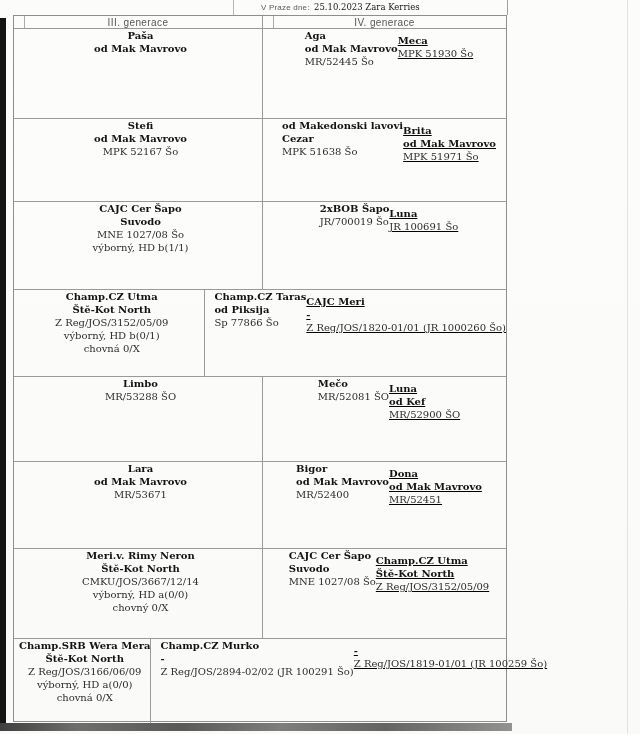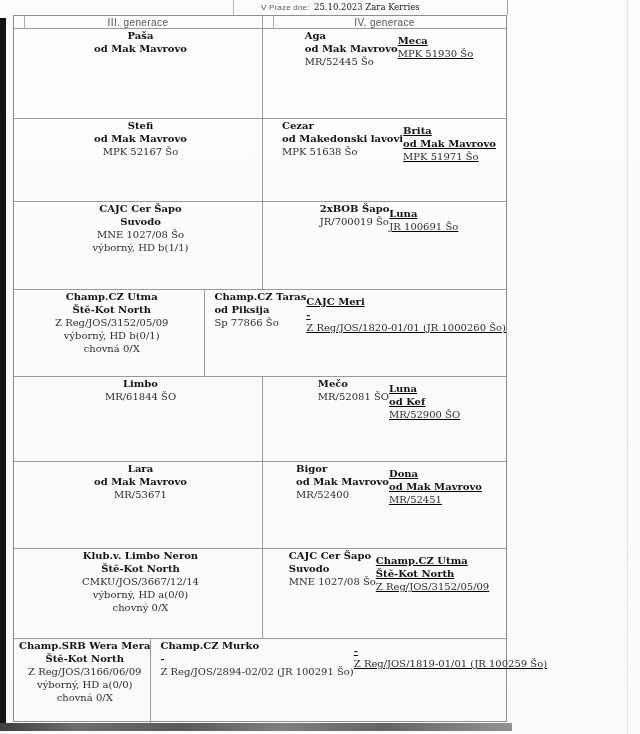--- a/index.html
+++ b/index.html
@@ -115,22 +115,22 @@
         <div class="prow" style="height: 83px;">
           <div class="cell c3">
             <div class="entry">
               <div class="line b">Stefi</div>
               <div class="line b">od Mak Mavrovo</div>
               <div class="line">MPK 52167 Šo</div>
             </div>
           </div>
           <div class="cell c4">
             <div class="entry">
+              <div class="line b">od Makedonski lavovi</div>
               <div class="line b">Cezar</div>
-              <div class="line b">od Makedonski lavovi</div>
               <div class="line">MPK 51638 Šo</div>
             </div>
             <div class="entry">
               <div class="line b">Brita</div>
               <div class="line b">od Mak Mavrovo</div>
               <div class="line">MPK 51971 Šo</div>
             </div>
           </div>
         </div>
         <div class="prow" style="height: 88px;">
@@ -173,21 +173,21 @@
               <div class="line b">CAJC Meri</div>
               <div class="line b">-</div>
               <div class="line">Z Reg/JOS/1820-01/01 (JR 1000260 Šo)</div>
             </div>
           </div>
         </div>
         <div class="prow" style="height: 85px;">
           <div class="cell c3">
             <div class="entry">
               <div class="line b">Limbo</div>
-              <div class="line">MR/61844 ŠO</div>
+              <div class="line">MR/53288 ŠO</div>
             </div>
           </div>
           <div class="cell c4">
             <div class="entry">
               <div class="line b">Mečo</div>
               <div class="line">MR/52081 ŠO</div>
             </div>
             <div class="entry">
               <div class="line b">Luna</div>
               <div class="line b">od Kef</div>
@@ -212,21 +212,21 @@
             <div class="entry">
               <div class="line b">Dona</div>
               <div class="line b">od Mak Mavrovo</div>
               <div class="line">MR/52451</div>
             </div>
           </div>
         </div>
         <div class="prow" style="height: 90px;">
           <div class="cell c3">
             <div class="entry">
-              <div class="line b">Klub.v. Limbo Neron</div>
+              <div class="line b">Meri.v. Rimy Neron</div>
               <div class="line b">Ště-Kot North</div>
               <div class="line">CMKU/JOS/3667/12/14</div>
               <div class="line">výborný, HD a(0/0)</div>
               <div class="line">chovný 0/X</div>
             </div>
           </div>
           <div class="cell c4">
             <div class="entry">
               <div class="line b">CAJC Cer Šapo</div>
               <div class="line b">Suvodo</div>

